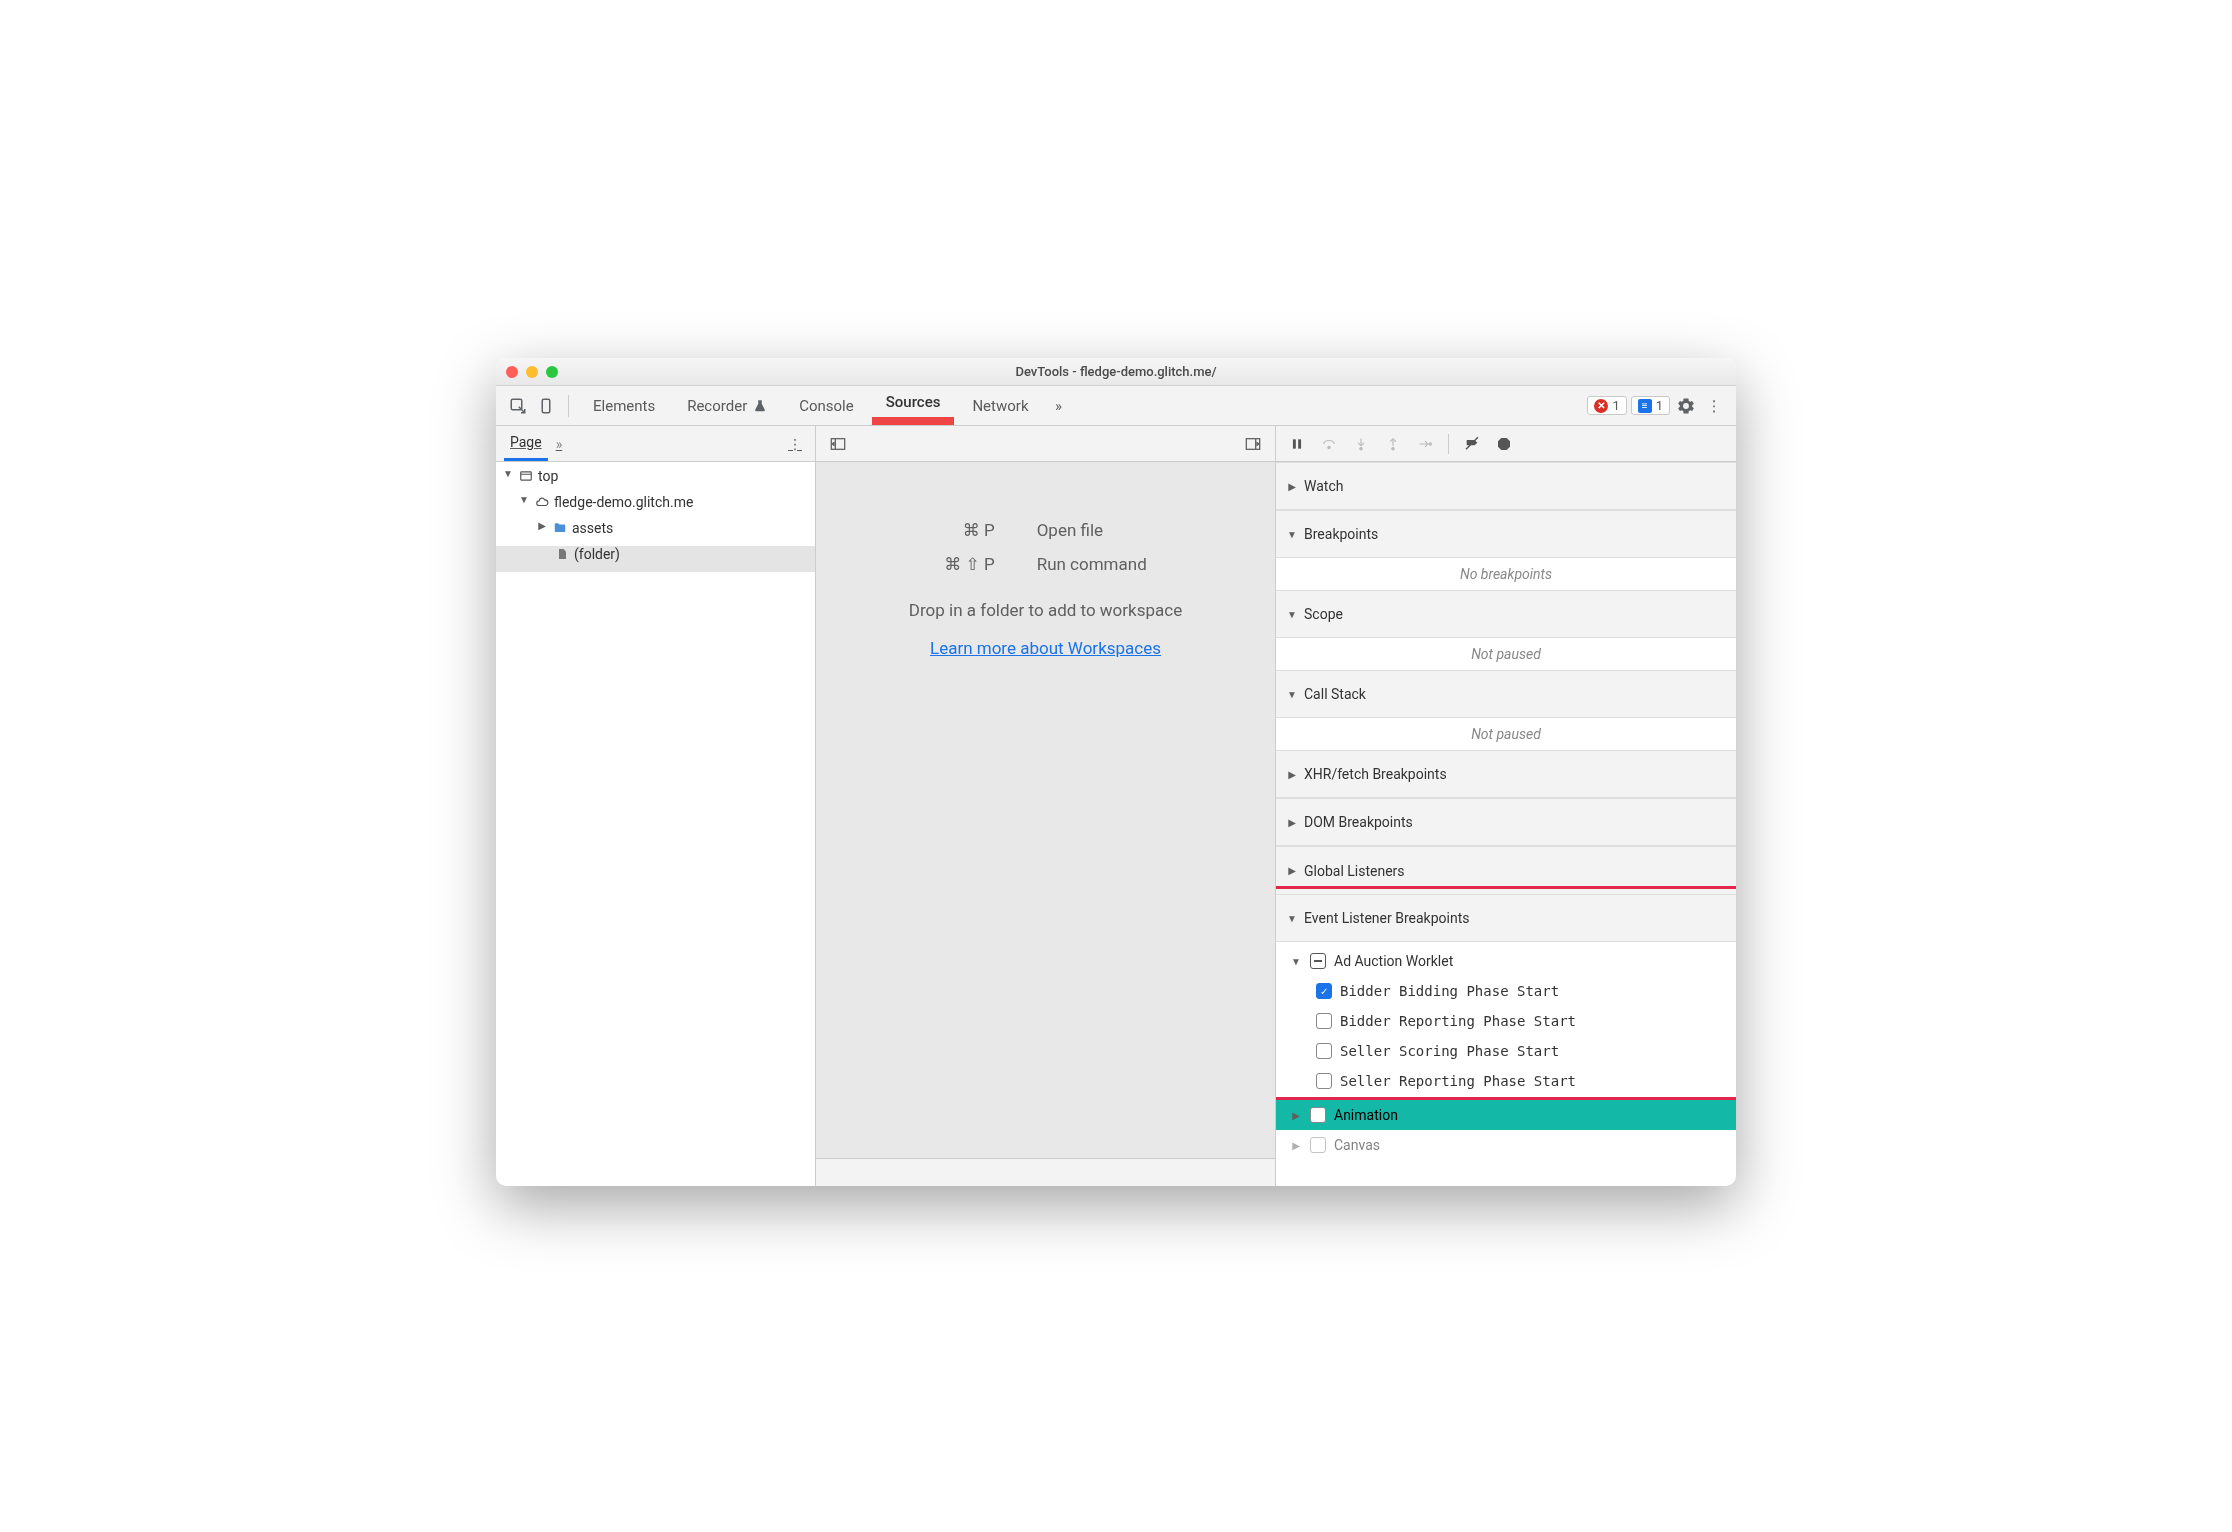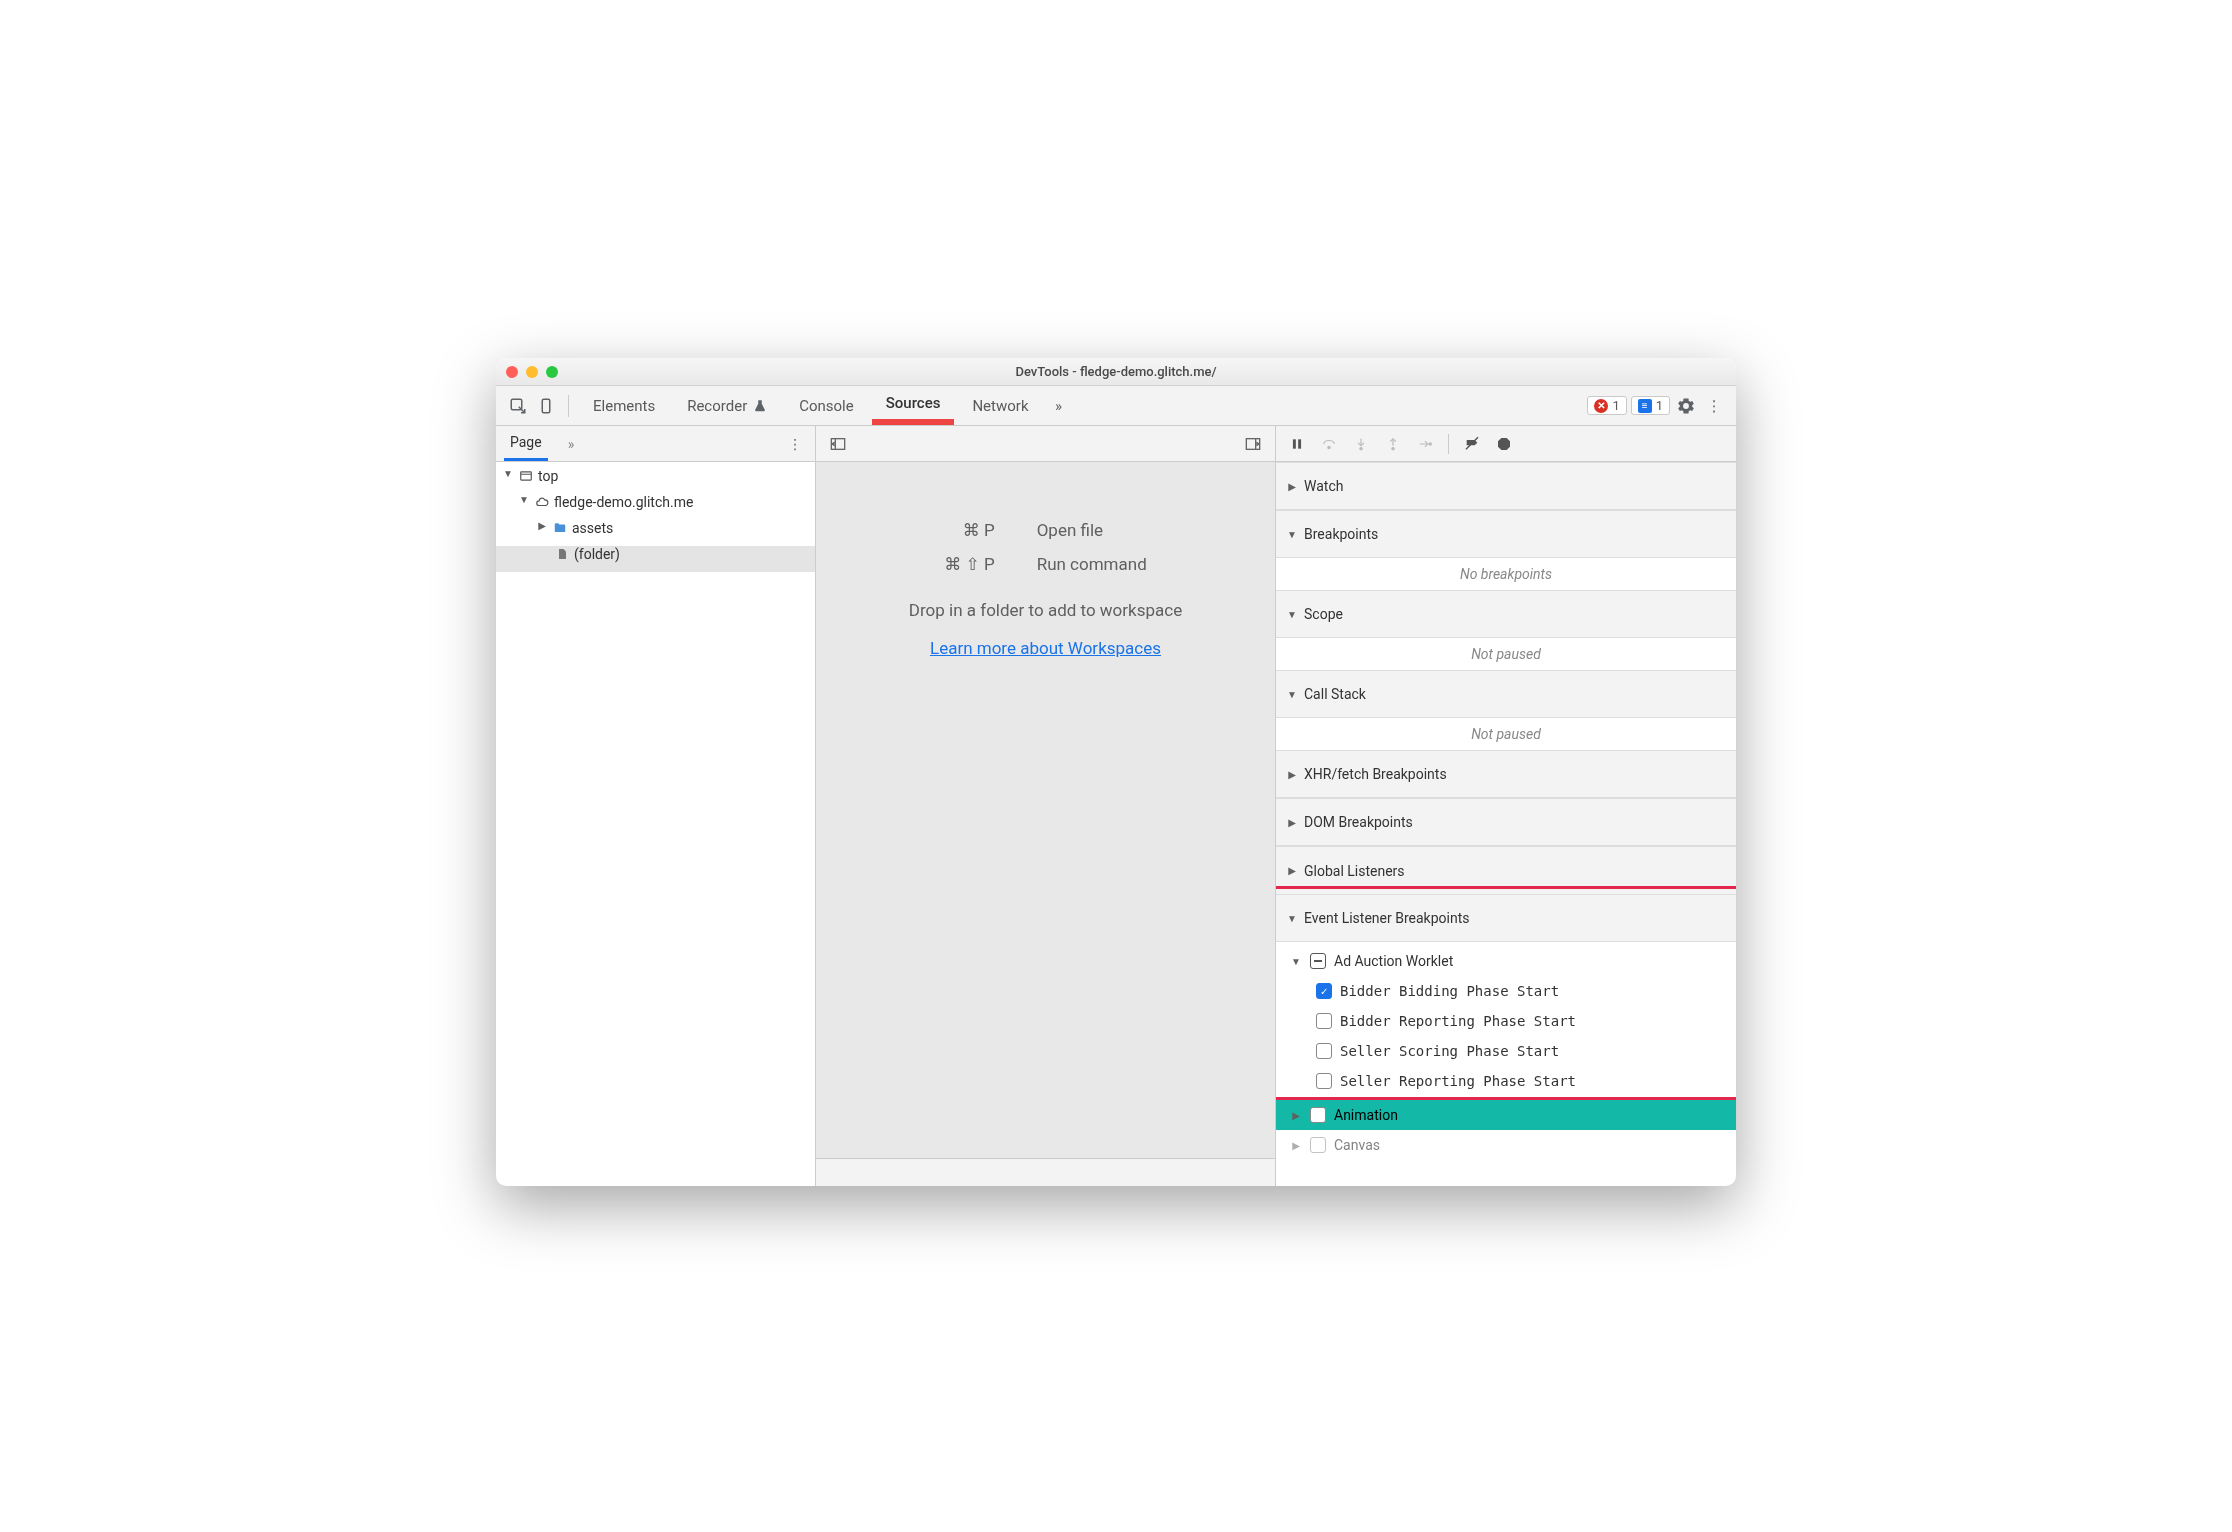--- a/index.html
+++ b/index.html
@@ -47,40 +47,40 @@
     border-bottom:1px solid #ccc;
     display:flex;
     align-items:center;
     padding: 0 10px;
     gap: 4px;
     font-size:15px;
     color:#5a5a5a;
   }
   .top-tabs .sep { width:1px; height:22px; background:#ccc; margin:0 6px; }
   .top-tabs .tab { padding: 0 14px; height:100%; display:flex; align-items:center; gap:6px; cursor:pointer; }
-  .top-tabs .tab.active { color:#333; border-bottom:6px solid #ef4444; font-weight:500; }
+  .top-tabs .tab.active { color:#333; border-bottom:8px solid #ef4444; font-weight:500; }
   .top-tabs .spacer { flex:1; }
   .badge {
     display:inline-flex; align-items:center; gap:4px;
     border:1px solid #c9c9c9; border-radius:3px;
     padding:1px 6px; font-size:13px; background:#fff;
   }
   .badge .dot { width:14px; height:14px; border-radius:50%; display:flex;align-items:center;justify-content:center;color:#fff;font-size:10px;font-weight:bold; }
   .badge.err .dot { background:#d93025; }
   .badge.msg .dot { background:#1a73e8; border-radius:2px; }
   .icon-btn { width:24px;height:24px;display:flex;align-items:center;justify-content:center;color:#5f6368;cursor:pointer; }
   
   .main { display:flex; height: 760px; }
   .col-left { width:320px; border-right:1px solid #ccc; display:flex; flex-direction:column; }
   .col-mid  { flex:1; border-right:1px solid #ccc; display:flex; flex-direction:column; background:#f1f1f1;}
   .col-right{ width:460px; display:flex; flex-direction:column; overflow:hidden;}
   
   .panel-tabs {
     height:36px; background:#f3f3f3; border-bottom:1px solid #ccc;
-    display:flex; align-items:center; padding:0 8px; gap:20px; font-size:14px; color:#5a5a5a;
+    display:flex; align-items:center; padding:0 8px; gap:8px; font-size:14px; color:#5a5a5a;text-decoration:underline;
   }
   .panel-tabs .ptab { padding:0 6px; height:100%; display:flex;align-items:center;}
   .panel-tabs .ptab.active { color:#333; border-bottom:3px solid #1a73e8; }
   .panel-tabs .pspacer{flex:1;}
   
   .tree { font-size:14px; color:#333; padding:6px 0; }
   .tree-row { display:flex; align-items:flex-start; height:26px; padding:0 6px; gap:4px; cursor:pointer;}
   .tree-row.sel { background:#e4e4e4; }
   .tri { font-size:10px; color:#606060; width:12px; text-align:center;}
   .tri.closed::before{content:"▶";}

